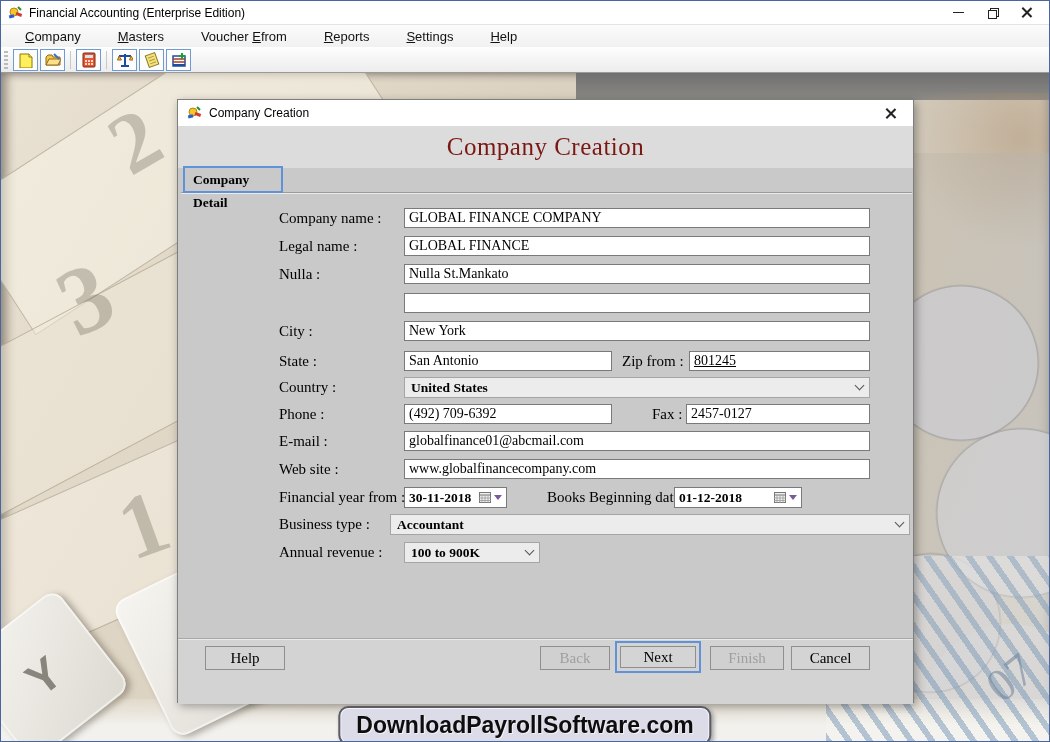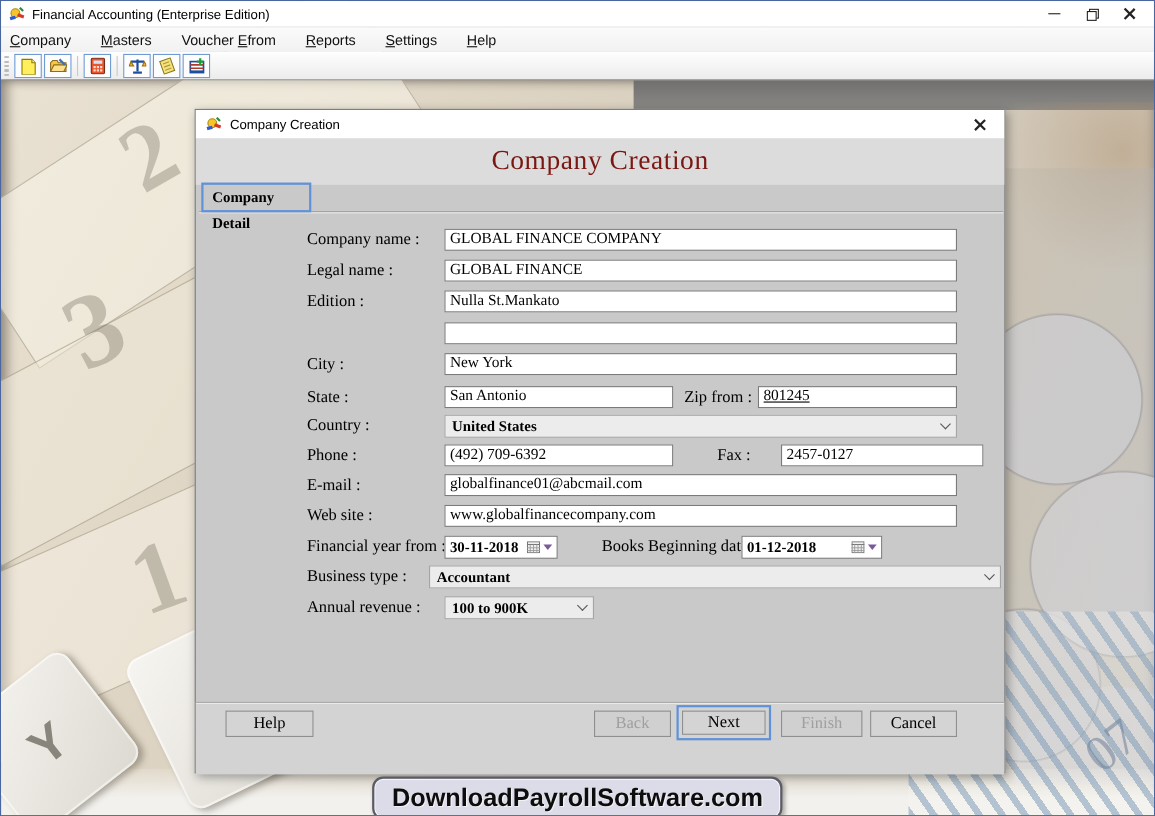--- a/index.html
+++ b/index.html
@@ -16,21 +16,21 @@
   .win-btn{width:34px;height:22px;display:flex;align-items:center;justify-content:center;cursor:default;}
   .min-glyph{width:11px;height:0;border-bottom:1.6px solid #222;display:block;}
   .restore-glyph{position:relative;width:9px;height:9px;display:block;}
   .restore-glyph::before{content:"";position:absolute;left:2px;top:0;width:7px;height:7px;border:1.2px solid #222;}
   .restore-glyph::after{content:"";position:absolute;left:0;top:2px;width:7px;height:7px;border:1.2px solid #222;background:#fff;}
   .x-glyph{position:relative;width:11px;height:11px;display:block;}
   .x-glyph::before,.x-glyph::after{content:"";position:absolute;left:5px;top:-1px;width:1.5px;height:13px;background:#222;}
   .x-glyph::before{transform:rotate(45deg);} .x-glyph::after{transform:rotate(-45deg);}
 
   .menubar{position:absolute;left:0;top:24px;width:100%;height:22px;z-index:30;
-    background:linear-gradient(#fbfbfb,#f1f1f1);display:flex;align-items:center;padding-left:8px;gap:27px;}
+    background:linear-gradient(#fbfbfb,#f1f1f1);display:flex;align-items:center;padding-left:24px;gap:37px;}
   .mi{font-size:13px;color:#111;cursor:default;}
   .mi u{text-decoration:underline;}
 
   .toolbar{position:absolute;left:0;top:46px;width:100%;height:26px;z-index:30;
     background:linear-gradient(#fefefe,#ececec);border-bottom:1px solid #9a9a9a;
     display:flex;align-items:center;padding-left:3px;}
   .grip{width:4px;height:18px;margin-right:4px;
     background:repeating-linear-gradient(#bbb 0 2px,transparent 2px 4px);}
   .tbtn{width:25px;height:22px;border:1px solid #6f9bd2;background:#fdfdfd;margin:0 1px;
     display:flex;align-items:center;justify-content:center;padding:0;}
@@ -252,21 +252,21 @@
       <span class="lbl">Company name :</span>
       <input class="txt w-full" value="GLOBAL FINANCE COMPANY" style="">
     </div>
 
     <div class="row" style="top:136px">
       <span class="lbl">Legal name :</span>
       <input class="txt w-full" value="GLOBAL FINANCE" style="">
     </div>
 
     <div class="row" style="top:164px">
-      <span class="lbl">Edition :</span>
+      <span class="lbl">Nulla :</span>
       <input class="txt w-full" value="Nulla St.Mankato" style="">
     </div>
 
     <div class="row" style="top:193px">
       <input class="txt w-full" value="" style="">
     </div>
 
     <div class="row" style="top:221px">
       <span class="lbl">City :</span>
       <input class="txt w-full" value="New York" style="">
@@ -284,21 +284,21 @@
       <div class="selectbox" style="left:226px;width:466px">
         <span class="sel-val">United States</span>
         <span class="chev"></span>
       </div>
     </div>
 
     <div class="row" style="top:304px">
       <span class="lbl">Phone :</span>
       <input class="txt" style="left: 226px; width: 208px;" value="(492) 709-6392">
       <span class="lbl" style="left:474px">Fax :</span>
-      <input class="txt" style="left: 508px; width: 184px; margin-left: 24px;" value="2457-0127">
+      <input class="txt" style="left: 508px; width: 184px;" value="2457-0127">
     </div>
 
     <div class="row" style="top:331px">
       <span class="lbl">E-mail :</span>
       <input class="txt w-full" value="globalfinance01@abcmail.com" style="">
     </div>
 
     <div class="row" style="top:359px">
       <span class="lbl">Web site :</span>
       <input class="txt w-full" value="www.globalfinancecompany.com" style="">

